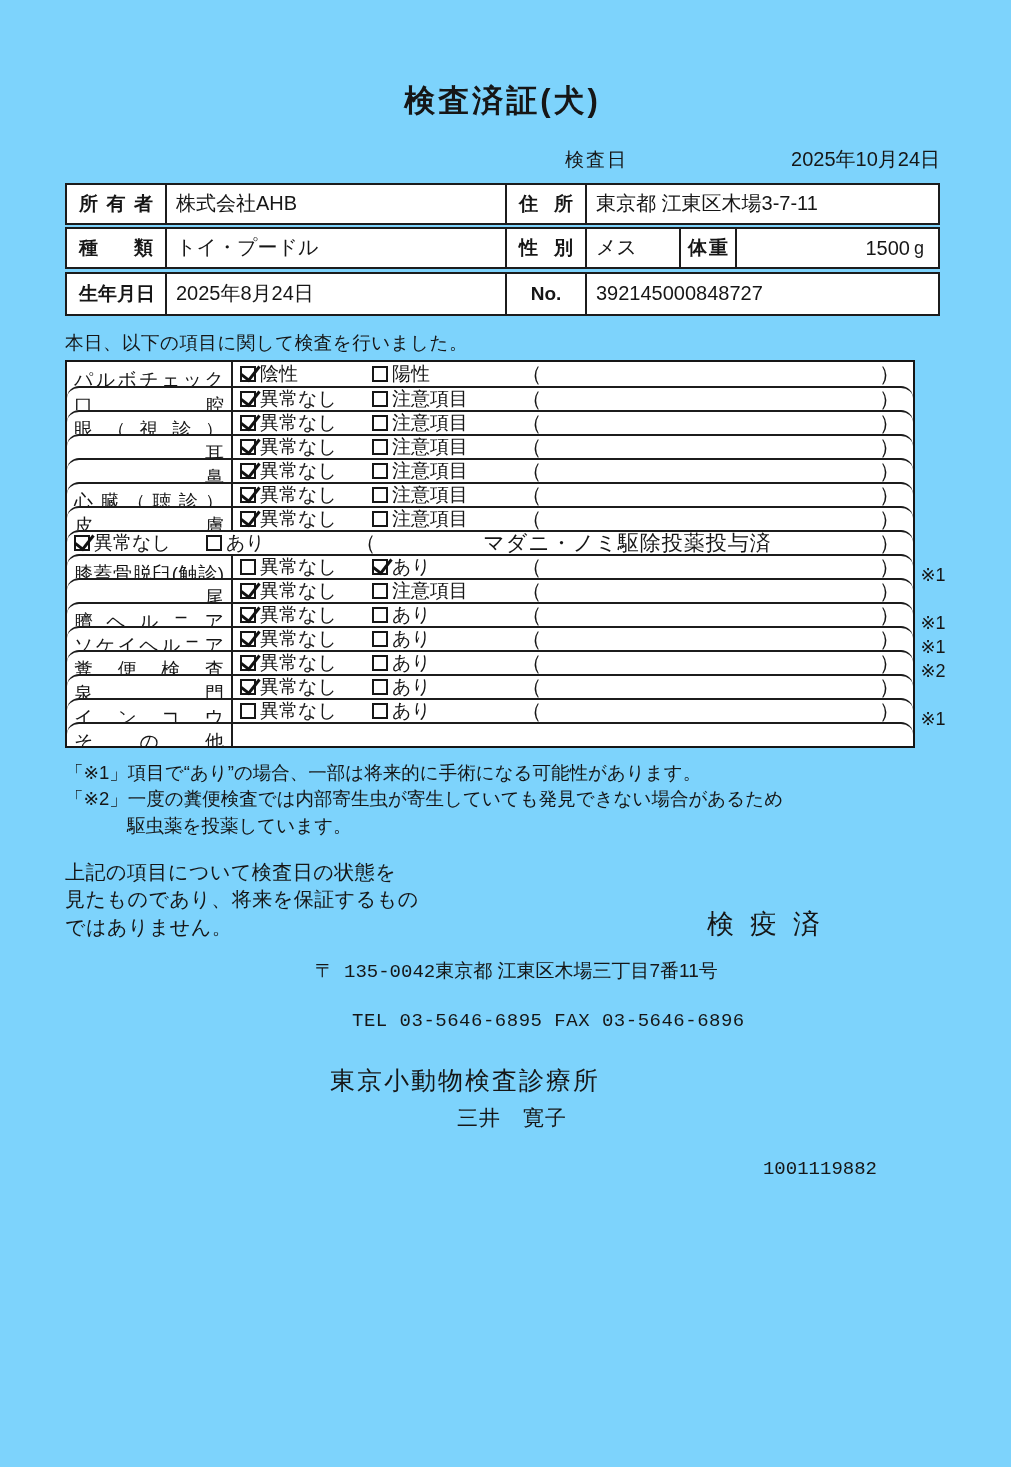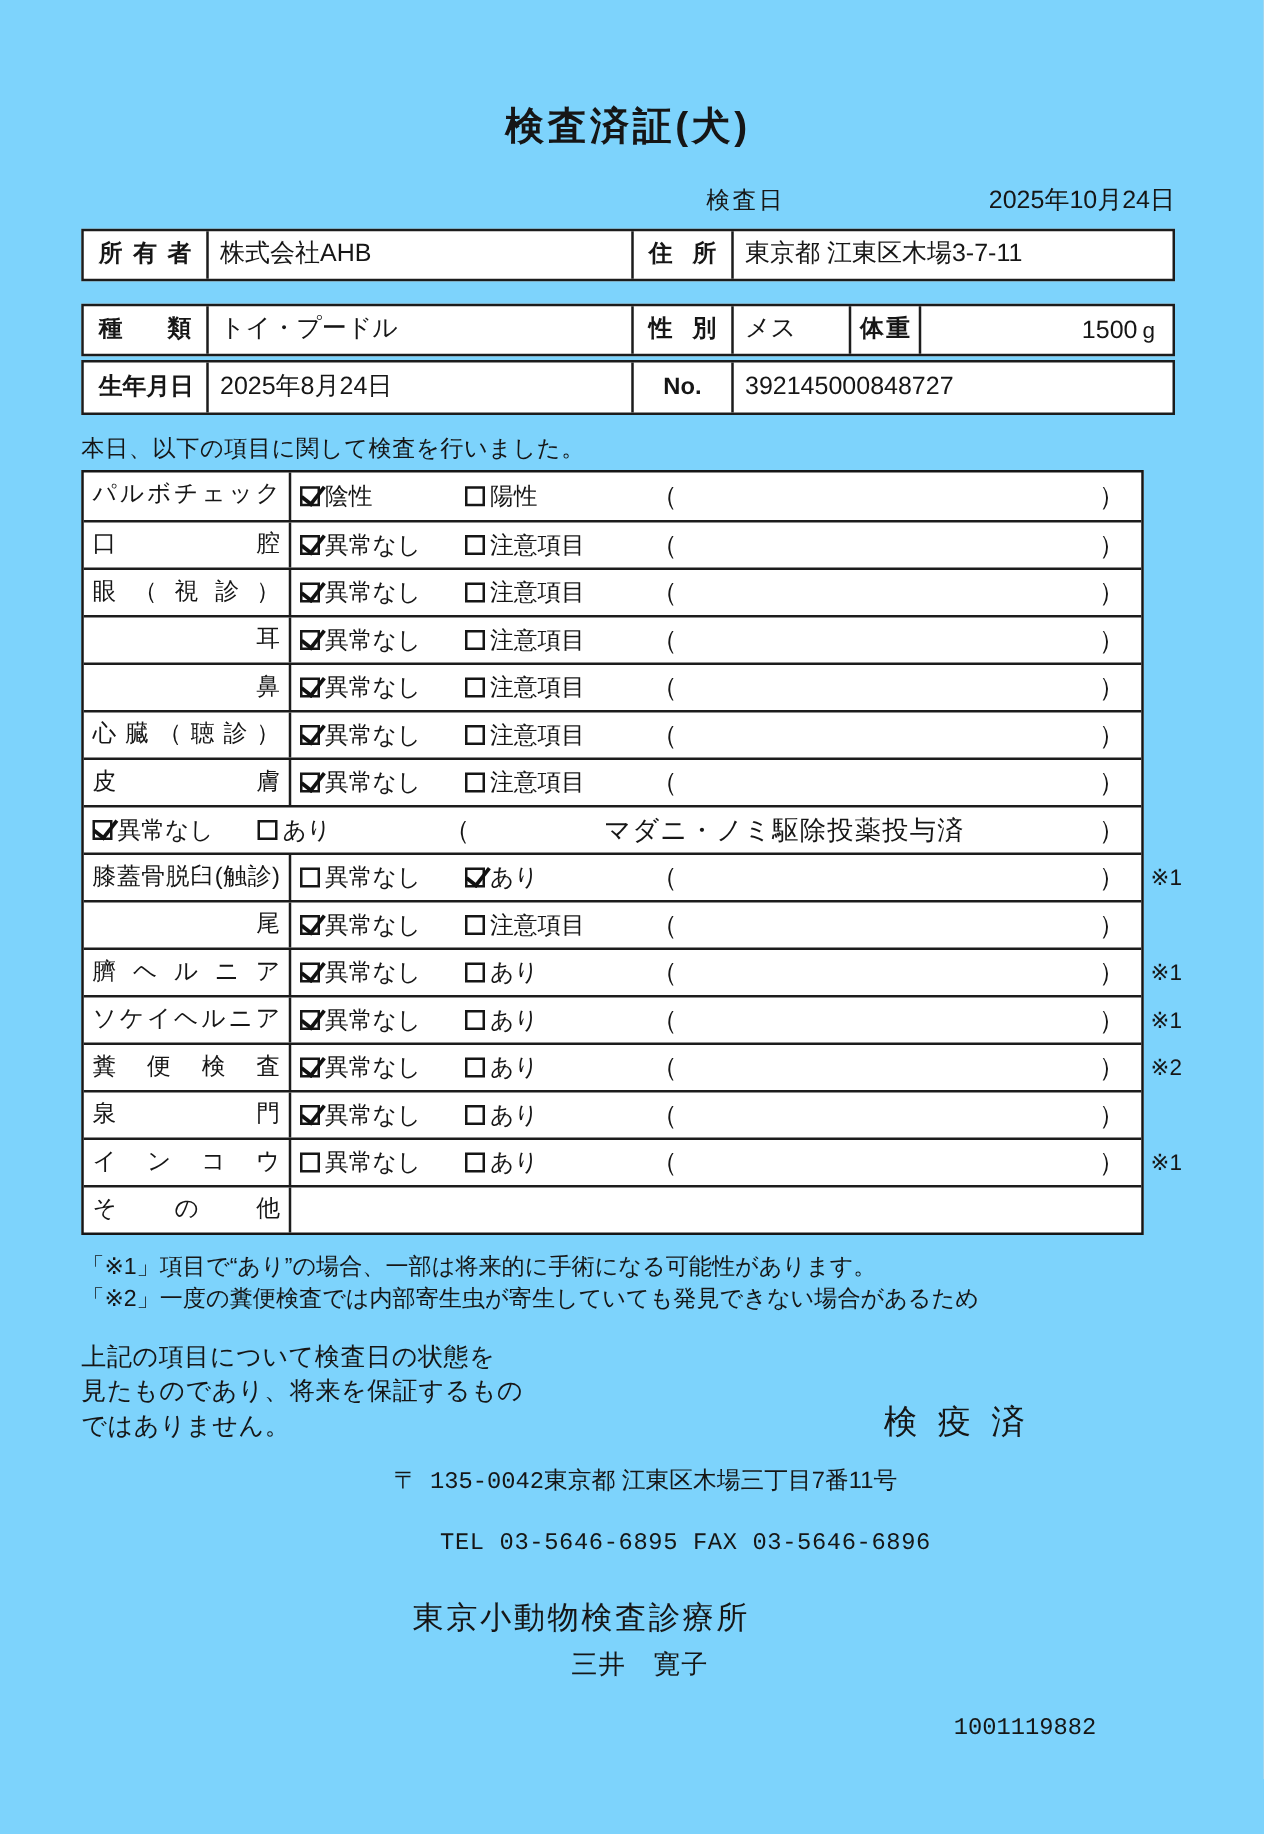--- a/index.html
+++ b/index.html
@@ -9,36 +9,36 @@
     width:1011px; height:1467px; margin:0 auto; background:#7dd3fc;
     padding:0 71px 0 65px; position:relative; overflow:hidden;
   }
   .title { margin-top:80px; text-align:center; font-size:31px; font-weight:600; letter-spacing:3px; }
   .date-row { margin-top:24px; display:flex; align-items:baseline; font-size:19px; }
   .date-row .date-label { margin-left:500px; letter-spacing:2px; }
   .date-row .date-value { margin-left:auto; font-size:20px; }
 
   .tbl { display:grid; border:2px solid #1c1c1c; background:#fff; }
   .tbl-owner { margin-top:10px; grid-template-columns:100px 340px 80px 1fr; }
-  .tbl-dog1  { margin-top:18px; grid-template-columns:100px 340px 80px 94px 56px 1fr; }
+  .tbl-dog1  { margin-top:2px; grid-template-columns:100px 340px 80px 94px 56px 1fr; }
   .tbl-dog2  { margin-top:3px;  grid-template-columns:100px 340px 80px 1fr; }
   .th, .td { line-height:37px; height:38px; overflow:hidden; white-space:nowrap; }
   .tbl-dog2 .th, .tbl-dog2 .td { height:40px; line-height:39px; }
   .th { font-size:19px; padding:0 12px; text-align:justify; text-align-last:justify; border-right:2px solid #1c1c1c;font-weight:bold; }
   .th.center { text-align:center; text-align-last:center; padding:0 4px; }
   .th.tight { padding:0 7px; }
   .td { font-size:20px; padding:0 9px; }
   .td.bordered { border-right:2px solid #1c1c1c; }
   .td.weight { display:flex; justify-content:flex-end; align-items:center; gap:4px; padding-right:14px; }
   .td.weight .unit { font-size:18px; }
 
   .intro { margin-top:14px; font-size:18.5px; letter-spacing:0.5px; }
 
   .insp-table { margin-top:5px; width:850px; border:2.5px solid #161616; background:#fff; }
-  .insp-row { display:flex; height:38px; position:relative; }
+  .insp-row { display:flex; height:24px; position:relative;border-radius:17px; }
   .insp-row + .insp-row { border-top:2px solid #1c1c1c; }
   .cell-label {
     width:166px; flex:none; border-right:2px solid #1c1c1c;
     font-size:19px; line-height:35px; padding:0 7px;
     text-align:justify; text-align-last:justify; white-space:nowrap; overflow:hidden;
   }
   .cell-opt { display:flex; align-items:center; }
   .cell-opt1 { width:137px; flex:none; padding-left:7px; }
   .cell-opt2 { width:138px; flex:none; padding-left:2px; }
   .opt-text { font-size:19px; margin-left:4px; white-space:nowrap; }
@@ -355,20 +355,21 @@
       </div>
       <div class="insp-row">
         <div class="cell-label">その他</div>
         <div class="cell-rest"></div>
       </div>
     </div>
 
   <div class="footnotes">
     <div>「※1」項目で“あり”の場合、一部は将来的に手術になる可能性があります。</div>
     <div>「※2」一度の糞便検査では内部寄生虫が寄生していても発見できない場合があるため</div>
+    <div class="fn-indent">駆虫薬を投薬しています。</div>
   </div>
 
   <div class="bottom-row">
     <div class="disclaimer">
       <div>上記の項目について検査日の状態を</div>
       <div>見たものであり、将来を保証するもの</div>
       <div>ではありません。</div>
     </div>
     <div class="stamp">検疫済</div>
   </div>

